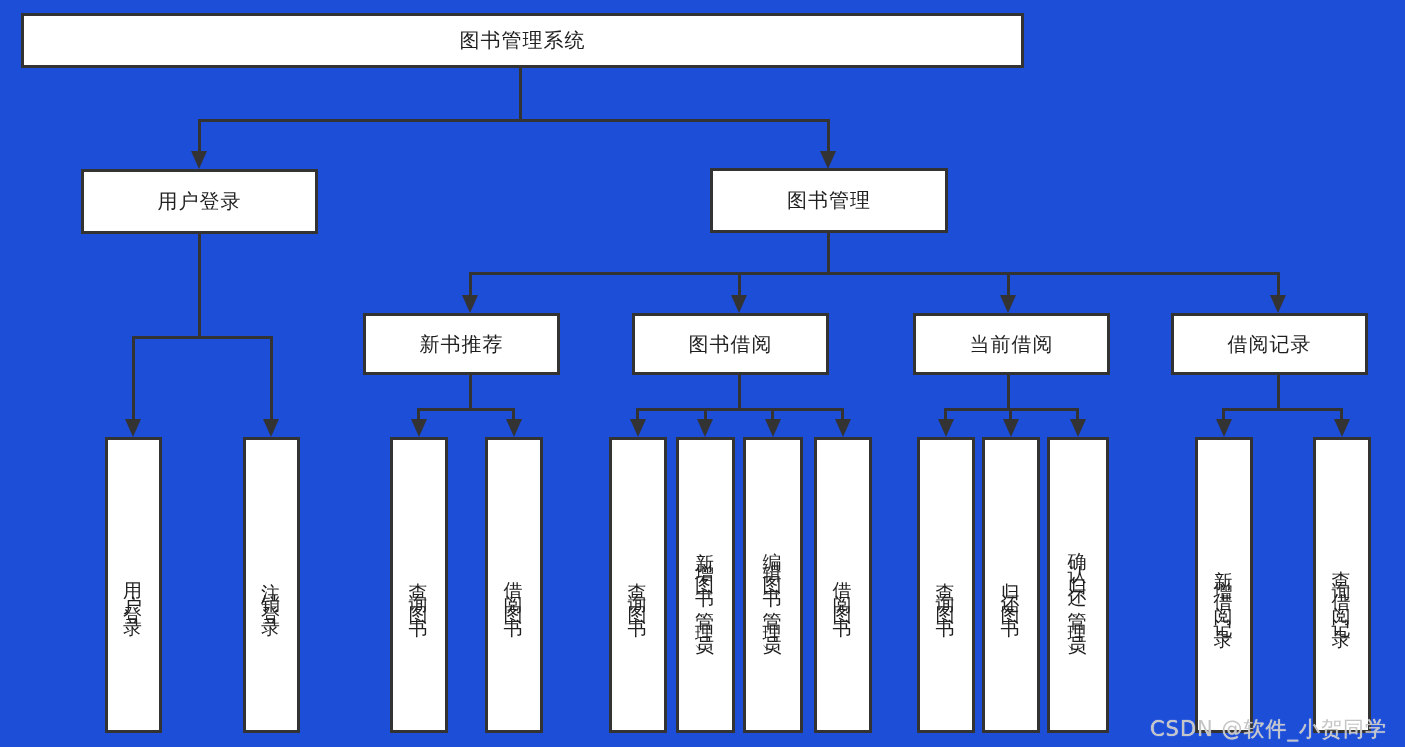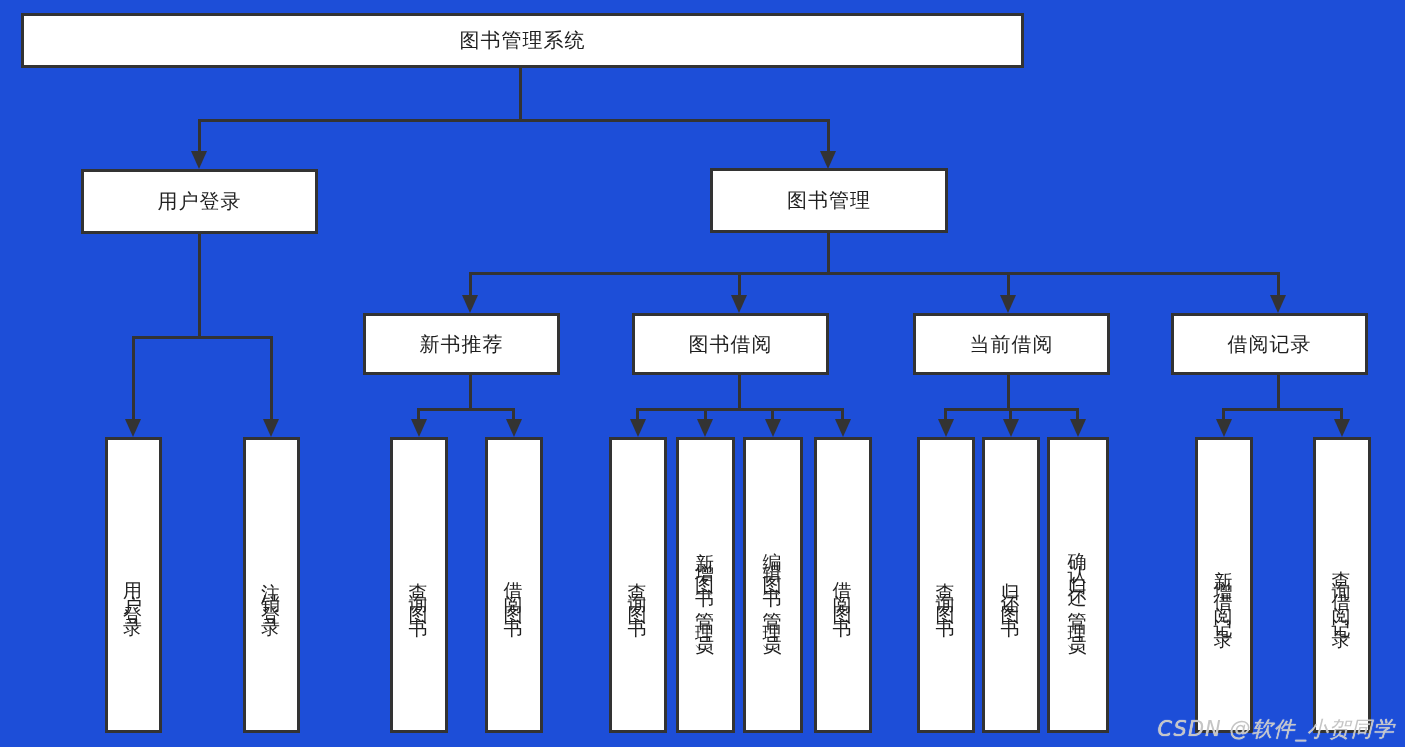--- a/index.html
+++ b/index.html
@@ -42,27 +42,26 @@
   .hl{position:absolute;height:3px;background:#333333;}
   .arrow{
     position:absolute;
     width:0;height:0;
     border-left:8px solid transparent;
     border-right:8px solid transparent;
     border-top:18px solid #333333;
   }
   .watermark{
     position:absolute;
-    right:10px;bottom:4px;
+    right:18px;bottom:4px;
     font-size:21px;
     color:#c5c5c5;
     letter-spacing:1px;
     white-space:nowrap;
     text-shadow:0 0 1px #ffffff;
-    font-style:italic;
   }
 </style>
 </head>
 <body>
 
 <div class="stage">
 
   <div class="box root">
     <span class="hlabel">图书管理系统</span>
   </div>

